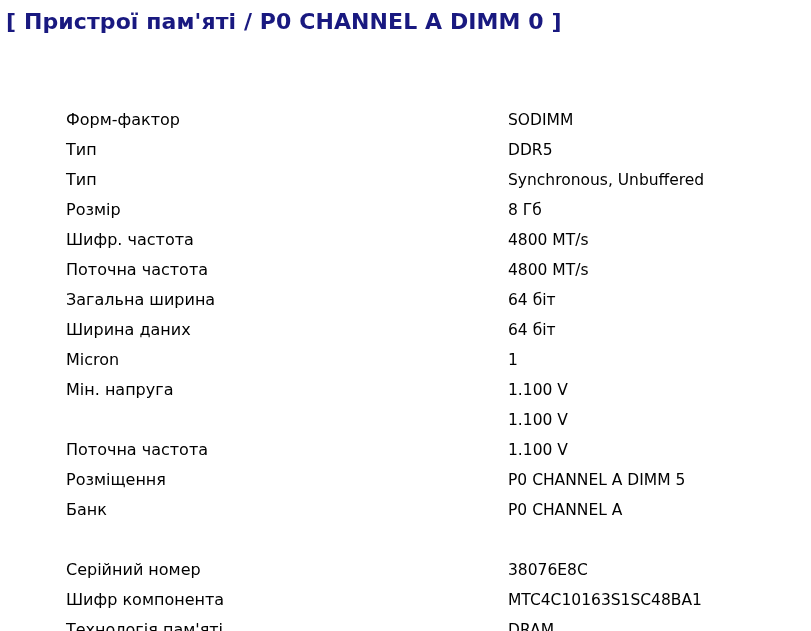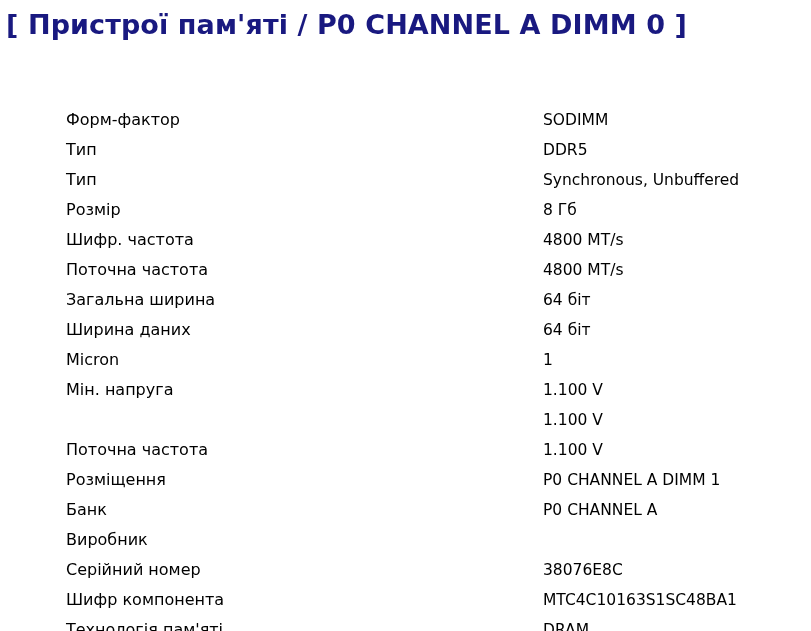--- a/index.html
+++ b/index.html
@@ -22,21 +22,21 @@
     height: 631px;
     overflow: hidden;
     background: #ffffff;
   }
 
   
   .page-title {
     position: absolute;
     left: 6px;
     top: 9px;
-    font-size: 27px;
+    font-size: 22px;
     font-weight: bold;
     color: #191980;
     white-space: nowrap;
     letter-spacing: 0.1px;
   }
 
   
   .section-heading {
     position: absolute;
     left: 33px;
@@ -68,21 +68,20 @@
     color: #000000;
     white-space: nowrap;
   }
   .prop-value {
     position: absolute;
     left: 508px;
     top: 0;
     font-size: 15.5px;
     color: #000000;
     white-space: nowrap;
-    margin-left: 35px;
   }
 </style>
 </head>
 <body>
 
 <div id="page">
 
   <div class="page-title">[ Пристрої пам'яті / P0 CHANNEL A DIMM 0 ]</div>
 
 
@@ -129,28 +128,27 @@
       </div>
       <div class="prop-row">
         <span class="prop-value">1.100 V</span>
       </div>
       <div class="prop-row">
         <span class="prop-label">Поточна частота</span>
         <span class="prop-value">1.100 V</span>
       </div>
       <div class="prop-row">
         <span class="prop-label">Розміщення</span>
-        <span class="prop-value">P0 CHANNEL A DIMM 1</span>
+        <span class="prop-value">P0 CHANNEL A DIMM 5</span>
       </div>
       <div class="prop-row">
         <span class="prop-label">Банк</span>
         <span class="prop-value">P0 CHANNEL A</span>
       </div>
       <div class="prop-row">
-        <span class="prop-label">Виробник</span>
       </div>
       <div class="prop-row">
         <span class="prop-label">Серійний номер</span>
         <span class="prop-value">38076E8C</span>
       </div>
       <div class="prop-row">
         <span class="prop-label">Шифр компонента</span>
         <span class="prop-value">MTC4C10163S1SC48BA1</span>
       </div>
       <div class="prop-row">

